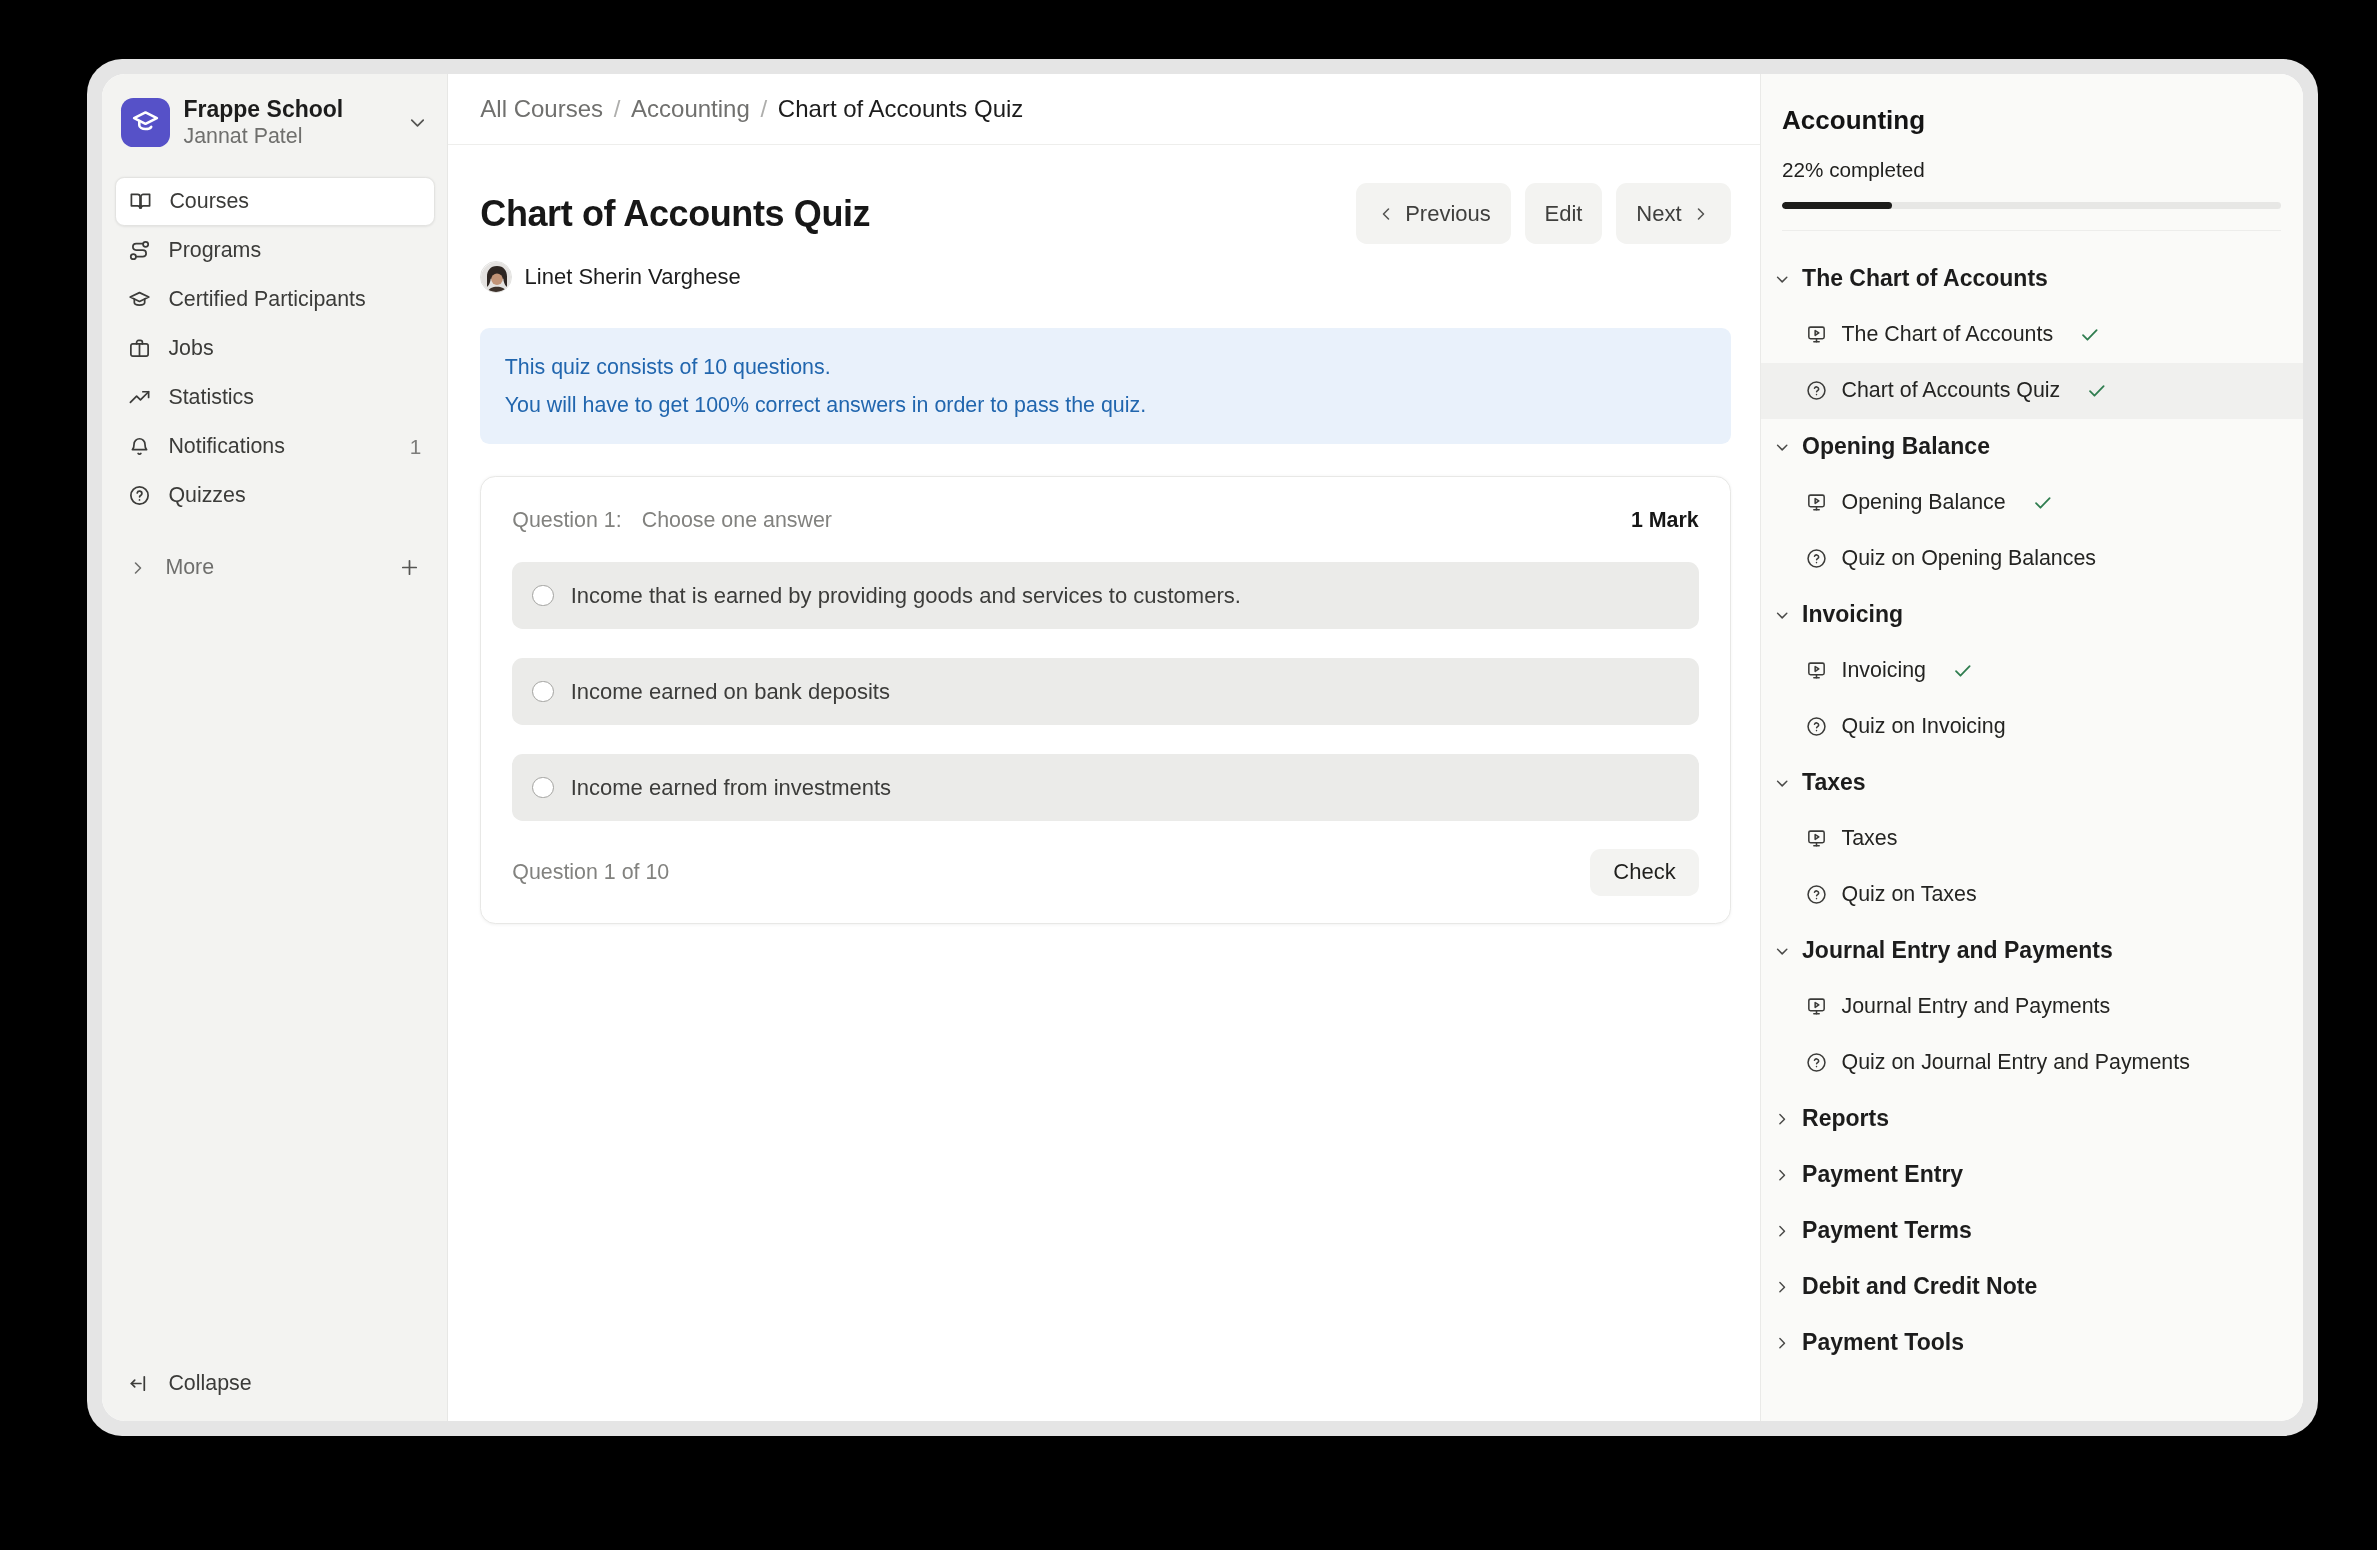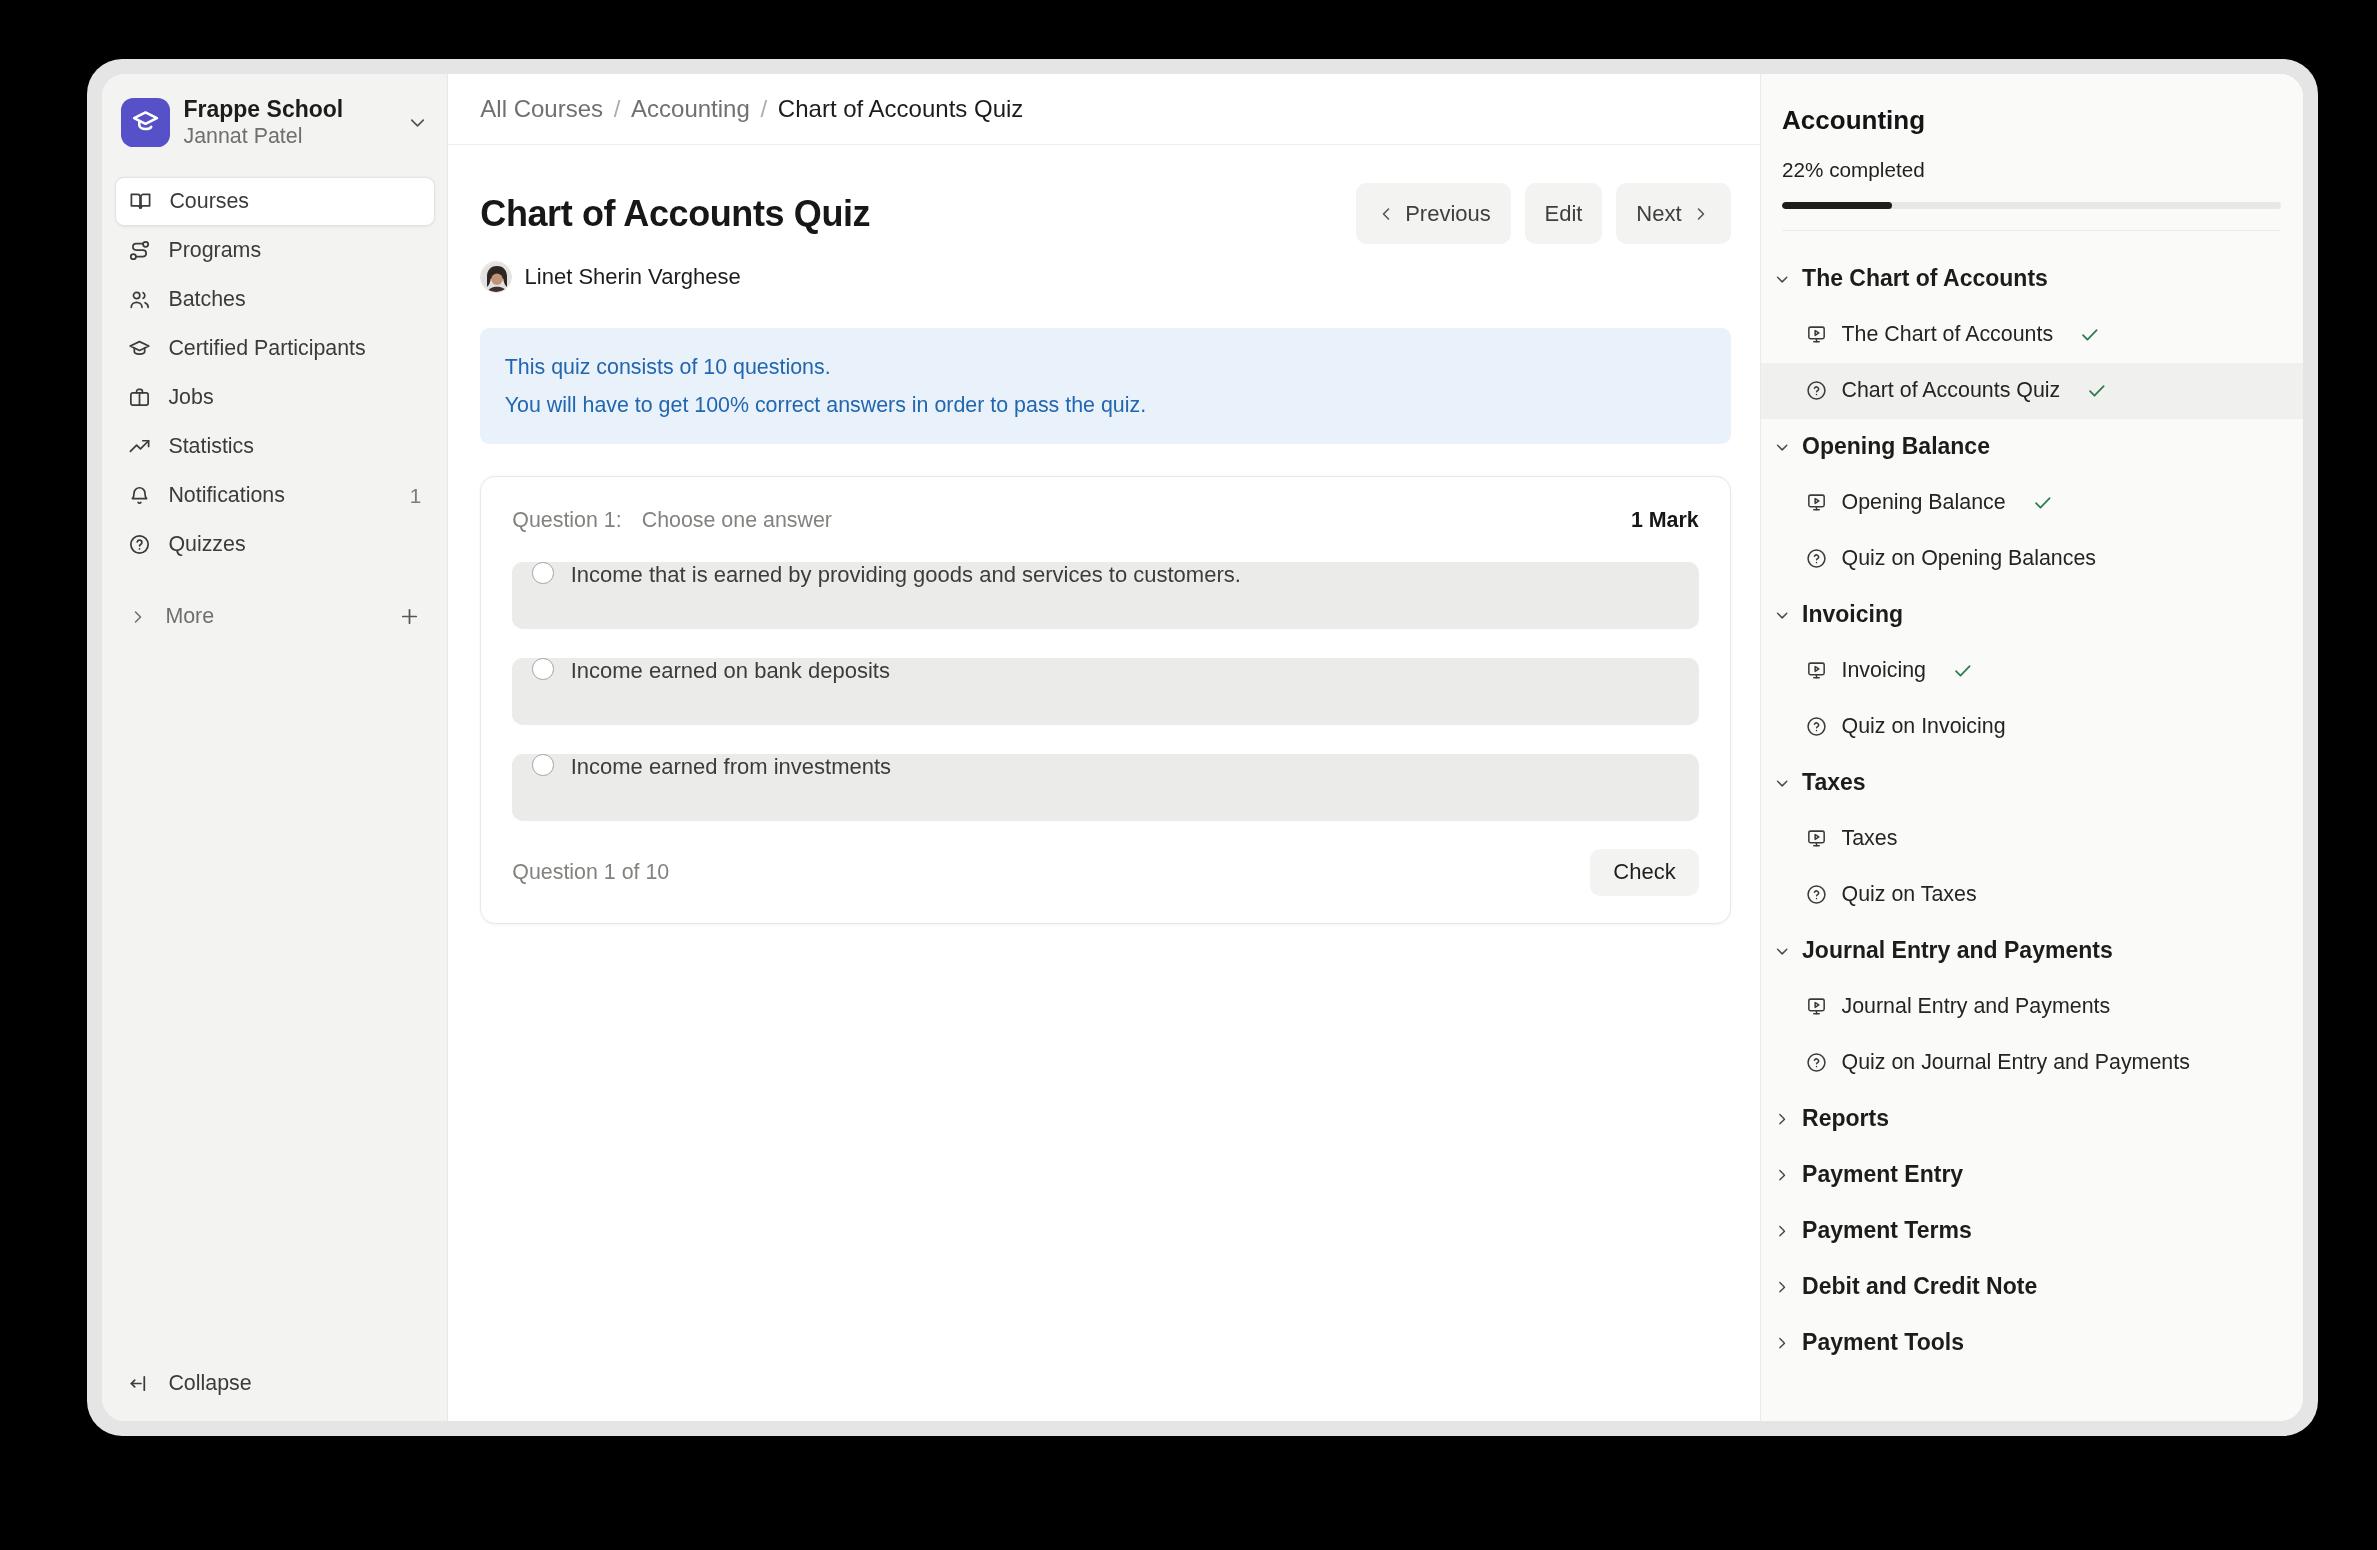--- a/index.html
+++ b/index.html
@@ -89,21 +89,21 @@
     padding:31px 31px 27.6px;
   }
   .q-head { display:flex; align-items:baseline; }
   .q-label, .q-instruction { font-size:21.4px; color:#82827f; }
   .q-instruction { margin-left:20px; flex:1; }
   .q-marks { font-size:21.4px; font-weight:700; color:#171717; }
   .q-text { margin-top:24.5px; font-size:24px; font-weight:700; color:#1c1c1c; }
   .options { margin-top:29px; display:flex; flex-direction:column; gap:29px; }
   .option {
     height:67px; background:#ebebe9; border-radius:10.7px;
-    display:flex; align-items:flex-start; gap:17px; padding:0 20px;
+    display:flex; align-items:center; gap:17px; padding:0 20px;
     font-size:22px; color:#3c3c3a; cursor:pointer;
   }
   .radio {
     width:21.4px; height:21.4px; border-radius:50%; background:#fff;
     border:1.5px solid #a3a3a0; flex:0 0 21.4px;
   }
   .q-foot { margin-top:27.6px; display:flex; align-items:center; }
   .q-progress { flex:1; font-size:21.4px; color:#82827f; }
   .btn-check {
     height:47px; padding:0 23px; background:#f3f3f1; border:none; border-radius:10.7px;
@@ -167,31 +167,20 @@
           </div>
           <div class="menu-item">
             <span class="icon">
               <svg width="23" height="23" viewBox="0 0 24 24" fill="none" stroke="#3b3b39" stroke-width="1.8" stroke-linecap="round" stroke-linejoin="round">
                 <circle cx="5.6" cy="18.4" r="2.7"></circle>
                 <circle cx="18.4" cy="5.6" r="2.7"></circle>
                 <path d="M8.6 18.4h6.9a3.4 3.4 0 0 0 0-6.8H8.5a3.4 3.4 0 0 1 0-6.8h6.9"></path>
               </svg>
             </span>
             <span class="mi-label">Programs</span>
-          </div>
-          <div class="menu-item">
-            <span class="icon">
-              <svg width="23" height="23" viewBox="0 0 24 24" fill="none" stroke="#3b3b39" stroke-width="1.8" stroke-linecap="round" stroke-linejoin="round">
-                <circle cx="9" cy="7.8" r="3.3"></circle>
-                <path d="M3.4 20.2c0-3.1 2.5-5.2 5.6-5.2s5.6 2.1 5.6 5.2"></path>
-                <path d="M15.8 4.9a3.3 3.3 0 0 1 0 5.8"></path>
-                <path d="M17.8 15.4c1.9.8 3.2 2.5 3.2 4.8"></path>
-              </svg>
-            </span>
-            <span class="mi-label">Batches</span>
           </div>
           <div class="menu-item">
             <span class="icon">
               <svg width="23" height="23" viewBox="0 0 24 24" fill="none" stroke="#3b3b39" stroke-width="1.8" stroke-linecap="round" stroke-linejoin="round">
                 <path d="M2.3 9.4 12 4.8l9.7 4.6L12 14z"></path>
                 <path d="M6.6 11.5v3.6c0 1.5 2.4 2.7 5.4 2.7s5.4-1.2 5.4-2.7v-3.6"></path>
               </svg>
             </span>
             <span class="mi-label">Certified Participants</span>
           </div>

